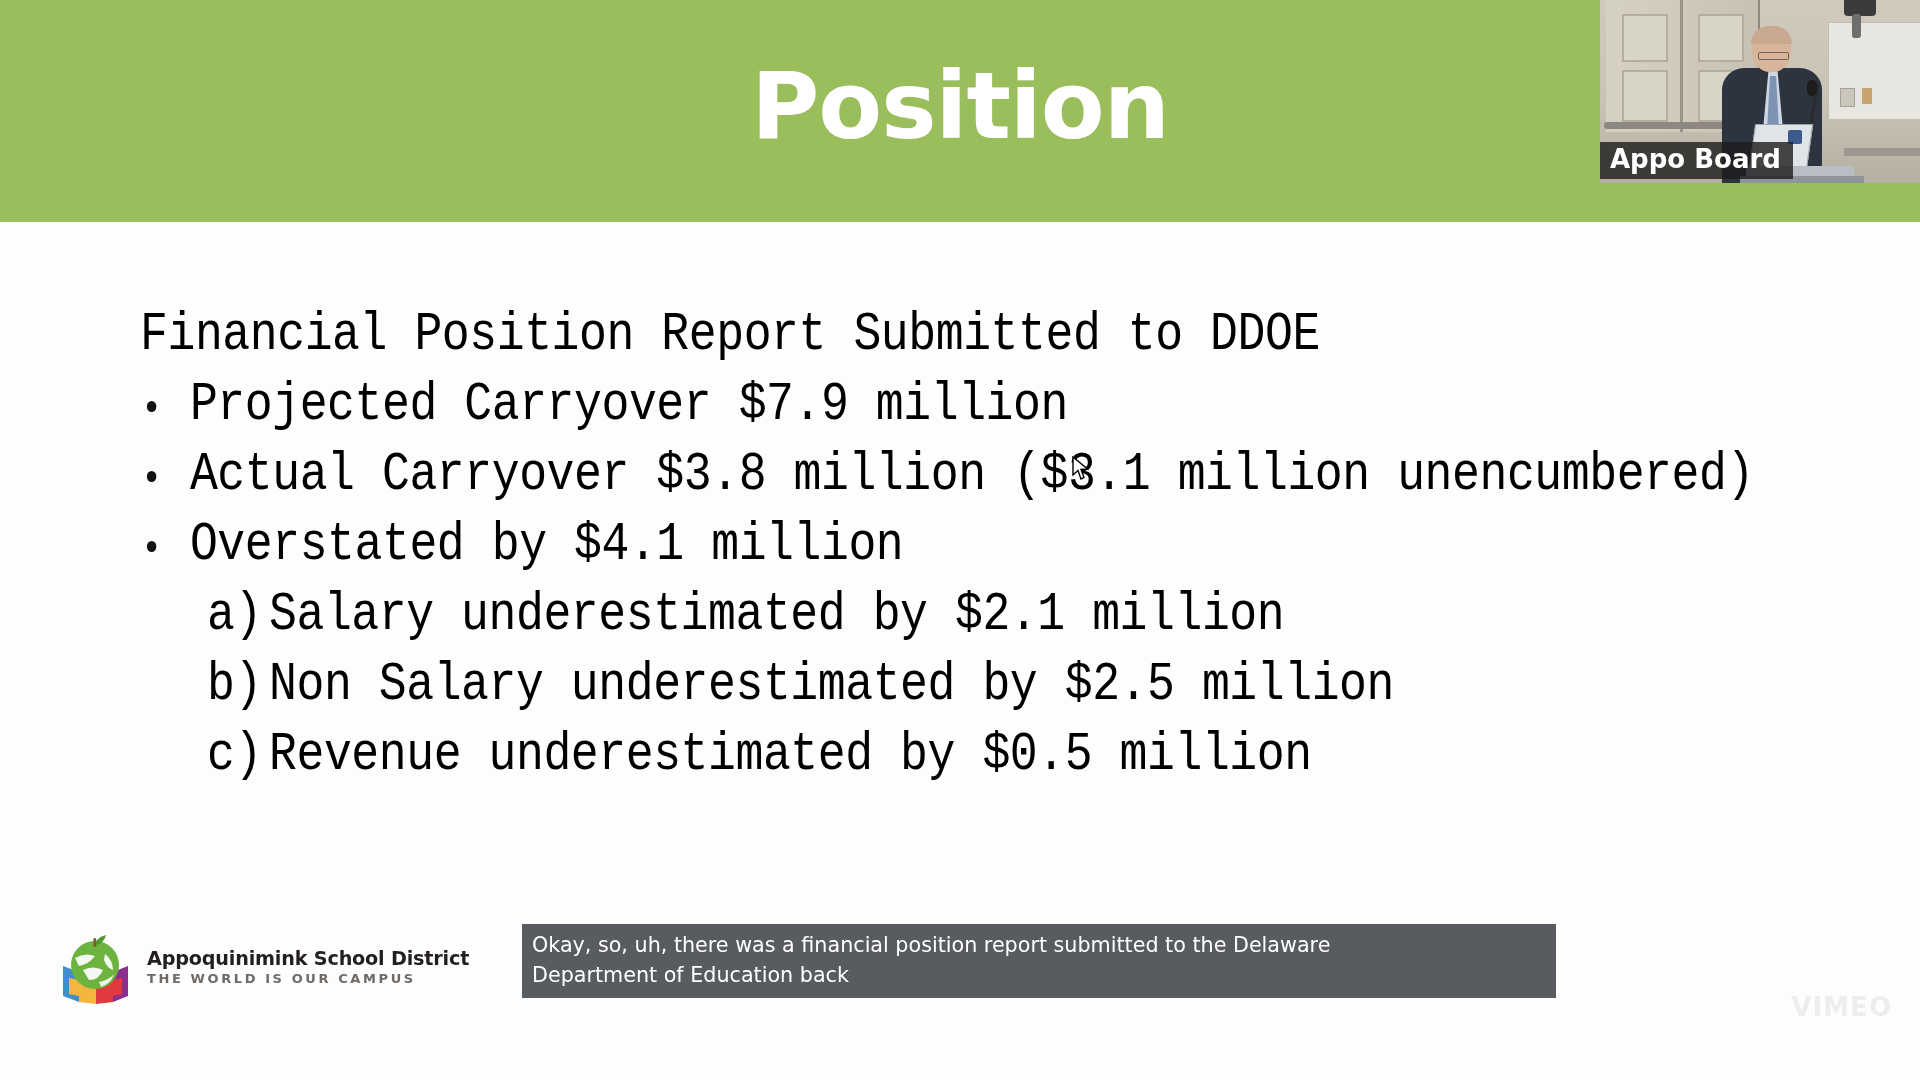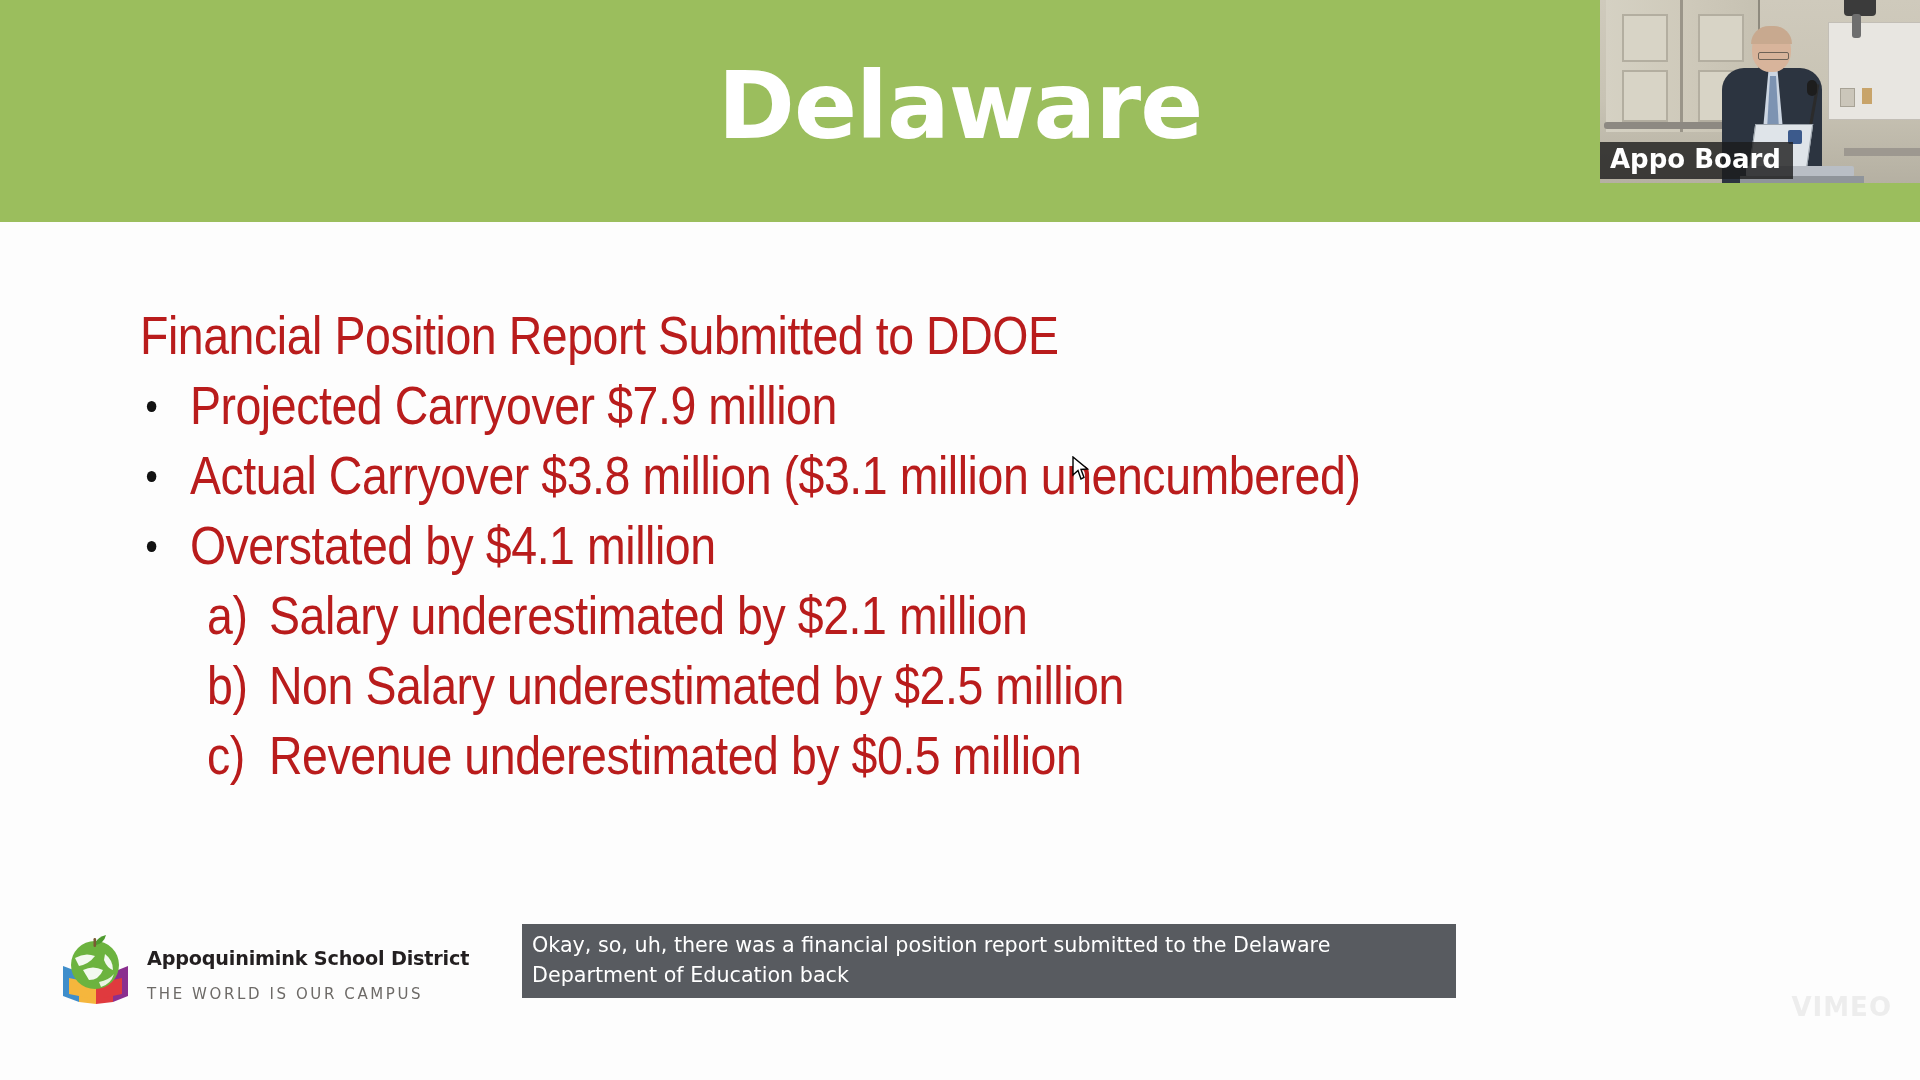--- a/index.html
+++ b/index.html
@@ -273,22 +273,22 @@
     line-height: 1.1;
     white-space: nowrap;
   }
 
   
   #slide-body {
     position: absolute;
     left: 140px;
     top: 300px;
     width: 1700px;
-    color: #b91c1c;
-    font-family: Liberation Sans, sans-serif;
+    color: #000000;
+    font-family: Liberation Mono, monospace;
   }
   .body-line {
     font-size: 54px;
     line-height: 70px;
     white-space: nowrap;
     letter-spacing: -0.5px;
     transform: scaleX(0.86);
     transform-origin: left center;
   }
   .lead-line {
@@ -332,21 +332,21 @@
     width: 18px;
     height: 26px;
     pointer-events: none;
   }
 
   
   #caption-box {
     position: absolute;
     left: 522px;
     top: 924px;
-    width: 934px;
+    width: 1034px;
     background: rgba(74,77,82,0.92);
     padding: 6px 21px 8px 10px;
     box-sizing: border-box;
   }
   .caption-line {
     color: #ffffff;
     font-family: "DejaVu Sans", sans-serif;
     font-size: 22px;
     line-height: 30px;
     font-weight: 400;
@@ -381,25 +381,25 @@
     font-size: 20px;
     font-weight: 600;
     color: #231f20;
     letter-spacing: -0.2px;
     white-space: nowrap;
     transform: scaleX(0.96);
     transform-origin: left center;
   }
   #logo-tagline {
     font-family: "DejaVu Sans", sans-serif;
-    font-size: 15px;
-    font-weight: 400;
+    font-size: 13px;
+    font-weight: 700;
     color: #6d6a67;
     letter-spacing: 2.6px;
-    margin-top: 15px;
+    margin-top: 1px;
     white-space: nowrap;
   }
 
   
   #corner-watermark {
     position: absolute;
     right: 28px;
     bottom: 58px;
     color: rgba(210,210,210,0.38);
     font-family: "DejaVu Sans", sans-serif;
@@ -410,21 +410,21 @@
   }
 </style>
 </head>
 <body>
 
 <div id="stage">
 
   <div id="slide-background"></div>
 
   <div id="header-band">
-    <div id="slide-title">Delaware</div>
+    <div id="slide-title">Position</div>
   </div>
 
   <div id="video-overlay">
     <div class="vid-wall"></div>
     <div class="vid-whiteboard"></div>
     <div class="vid-speaker"></div>
     <div class="vid-speaker-stem"></div>
     <div class="vid-outlet"></div>
     <div class="vid-outlet2"></div>
     <div class="vid-door">

